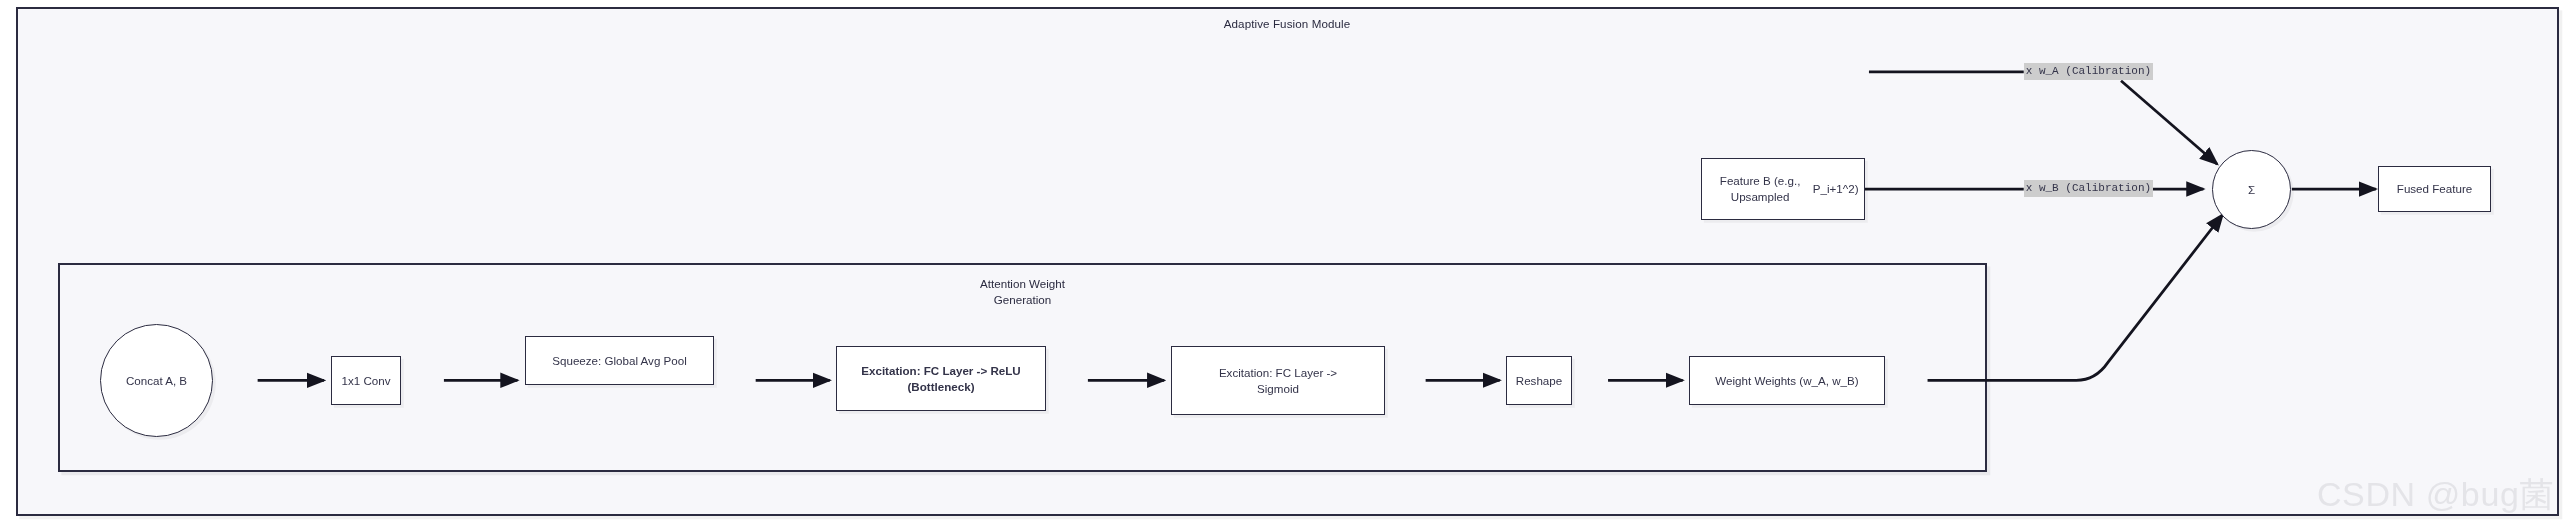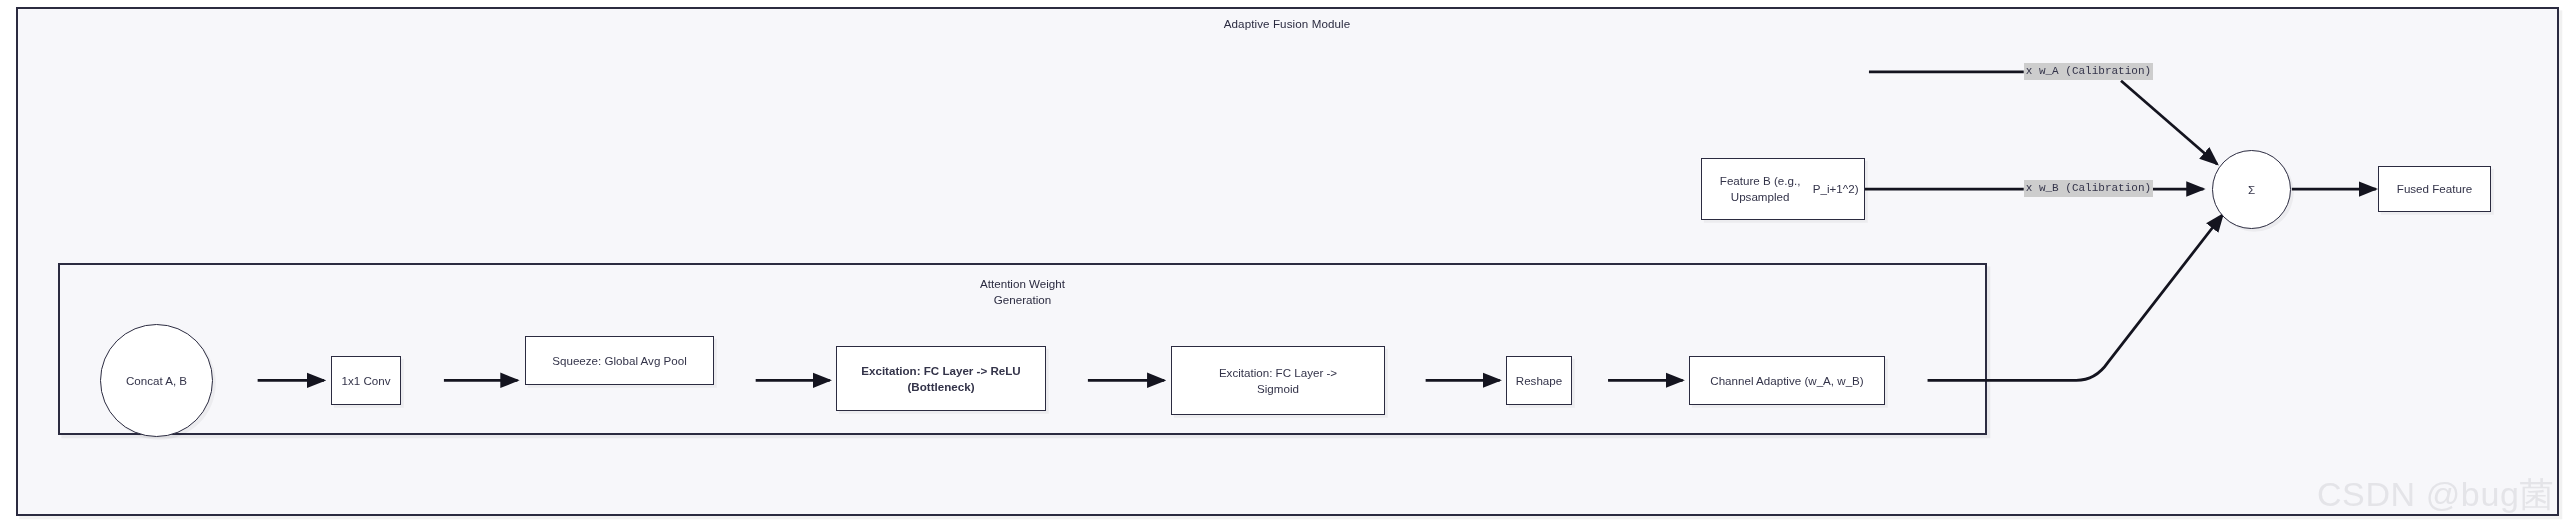--- a/index.html
+++ b/index.html
@@ -36,21 +36,21 @@
     font-size: 11.6px;
     color: #2b2b40;
     letter-spacing: 0.1px;
   }
   
   .inner-container {
     position: absolute;
     left: 58px;
     top: 263px;
     width: 1929px;
-    height: 172px;
+    height: 209px;
     background: #f7f7fa;
     border: 2.2px solid #2b2b40;
     box-sizing: border-box;
     box-shadow: 3.3px 3.3px 0 0 rgba(0,0,0,0.055);
   }
   .inner-title {
     position: absolute;
     left: 0;
     top: 11px;
     width: 100%;
@@ -214,19 +214,19 @@
   <div class="node-box" style="left:1171px; top:346px; width:214px; height:69px; flex-direction:column;">
     <span>Excitation: FC Layer -&gt;</span>
     <span>Sigmoid</span>
   </div>
 
   <div class="node-box" style="left:1506px; top:356px; width:66px; height:49px;">
     <span>Reshape</span>
   </div>
 
   <div class="node-box" style="left:1689px; top:356px; width:196px; height:49px;">
-    <span>Channel Adaptive (w_A, w_B)</span>
+    <span>Weight Weights (w_A, w_B)</span>
   </div>
 
   <div class="watermark">CSDN @bug菌</div>
 
 </div>
 
 
 </body></html>

